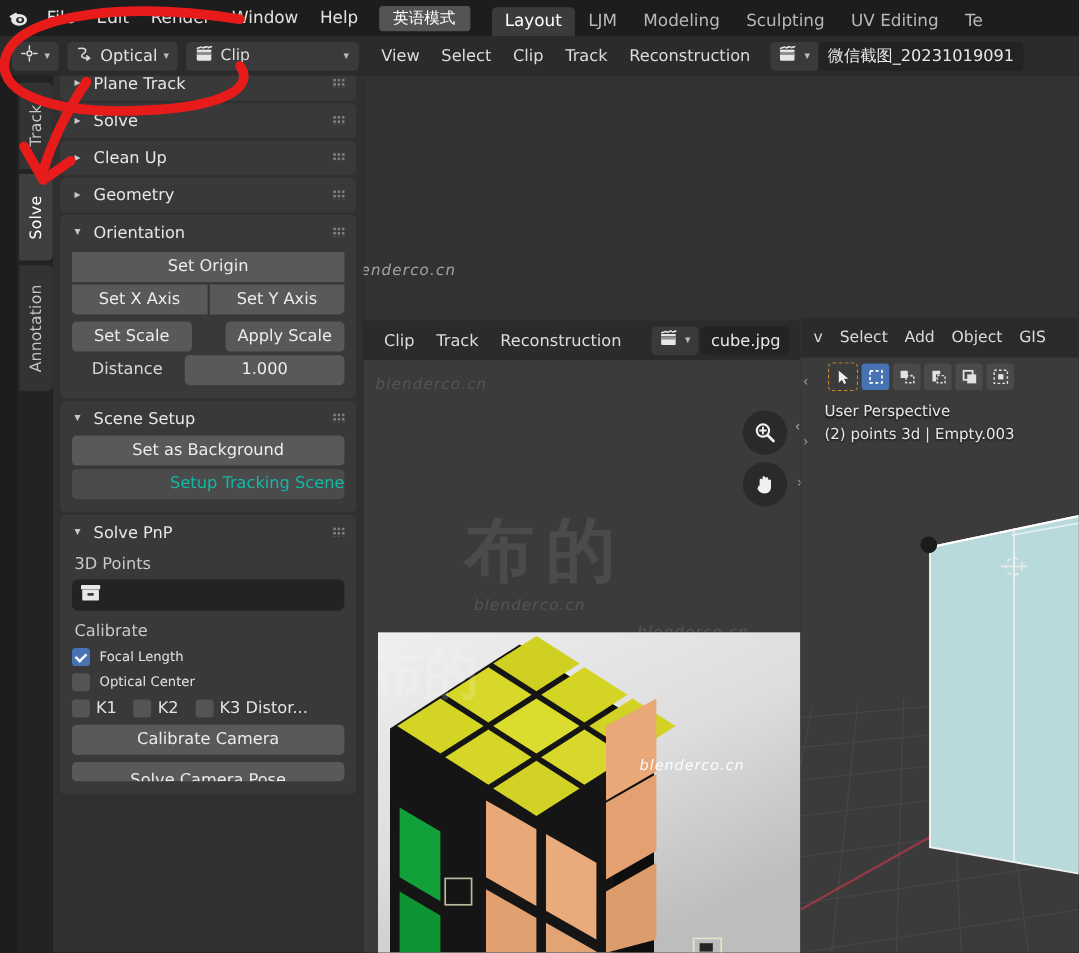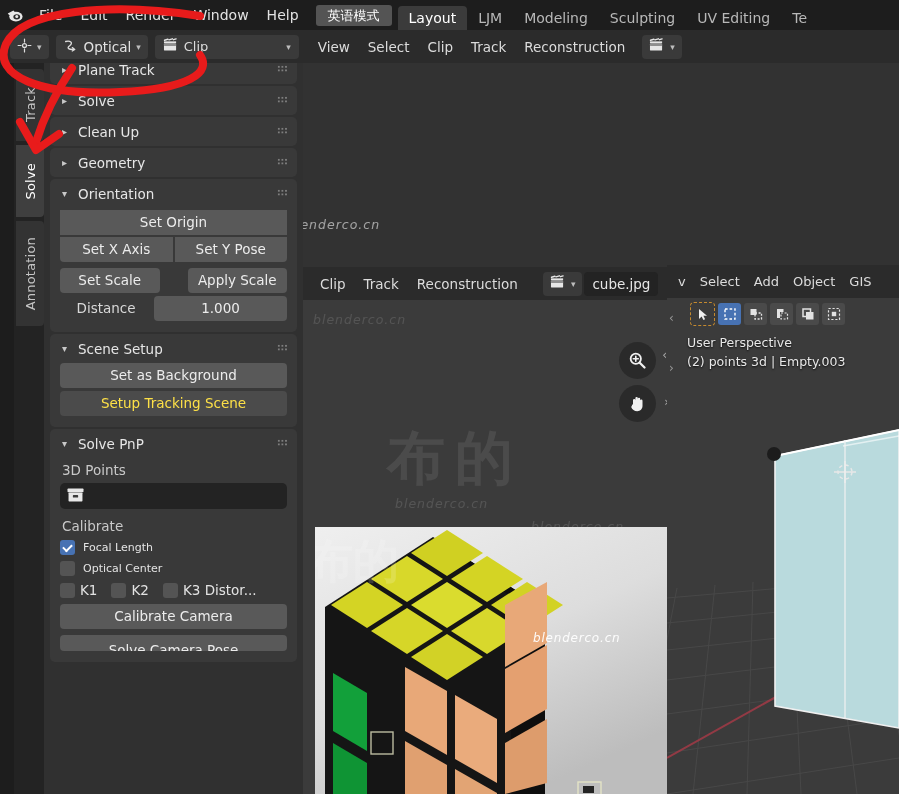--- a/index.html
+++ b/index.html
@@ -19,21 +19,21 @@
   .blender-logo{width:30px;height:30px;display:flex;align-items:center;justify-content:center;}
   .blender-logo svg{display:block;}
   .menu-item{
     padding:0 9px;height:30px;line-height:30px;color:#e2e2e2;font-size:14px;
     white-space:nowrap;
   }
   .lang-btn{
     margin-left:8px;height:21px;line-height:21px;padding:0 12px;
     background:#545454;border-radius:3px;color:#fff;font-size:13px;white-space:nowrap;
   }
-  .wstabs{display:flex;align-items:flex-end;height:30px;margin-left:6px;}
+  .wstabs{display:flex;align-items:flex-end;height:30px;margin-left:18px;}
   .wstab{
     padding:0 11px;height:24px;line-height:24px;font-size:14px;color:#b8b8b8;
     white-space:nowrap;border-radius:4px 4px 0 0;
   }
   .wstab.active{background:#3b3b3b;color:#ffffff;}
 
   
   .row2{
     position:absolute;left:0;top:30px;width:899px;height:33px;
     background:#2b2b2b;display:flex;align-items:center;padding-left:10px;
@@ -95,21 +95,21 @@
   .grip{
     position:absolute;right:9px;top:10px;width:11px;height:8px;
     background-image:radial-gradient(#8a8a8a 42%,transparent 44%);
     background-size:3.6px 3.6px;opacity:.85;
   }
   .panel-body{padding:0 10px 11px 10px;}
   .btn{
     background:#595959;border-radius:4px;height:25px;line-height:25px;
     text-align:center;font-size:13.5px;color:#ececec;
   }
-  .btn.dis{color:#fde047;background:#4b4b4b;}
+  .btn.dis{color:#14b8a6;background:#4b4b4b;text-align:right;}
   .brow{display:flex;gap:2px;}
   .brow>*{flex:1;}
   .seg-top-l{border-radius:4px 0 0 0;}
   .seg-top-r{border-radius:0 4px 0 0;}
   .seg-mid{border-radius:0;}
   .seg-bot-l{border-radius:0 0 0 4px;}
   .seg-bot-r{border-radius:0 0 4px 0;}
   .mt6{margin-top:6px;gap:28px;}
   .mt3{margin-top:3px;}
   .mt2{margin-top:2px;}
@@ -285,20 +285,21 @@
       <span>
         <svg width="15" height="14" viewBox="0 0 16 15">
           <rect x="1" y="6.2" width="13" height="7.3" rx="1" fill="#e6e6e6"></rect>
           <rect x="1" y="6.2" width="13" height="2.3" rx="0.6" fill="#8e8e8e"></rect>
           <path d="M1.6 2.4 L5.2 1.3 M6.4 2.0 L10 0.9 M11.2 1.8 L14 1.0" stroke="#e6e6e6" stroke-width="1.5" stroke-linecap="round"></path>
           <rect x="1" y="3.6" width="13" height="2.1" fill="#e6e6e6"></rect>
         </svg>
       </span>
       <span class="caret">▾</span>
     </div>
+    <div class="file-name">微信截图_20231019091</div>
   </div>
 
   <div class="vtabs">
     <div class="vtab" style="top:6px;height:72px;">
       <span>Track</span>
     </div>
     <div class="vtab active" style="top:82px;height:72px;">
       <span>Solve</span>
     </div>
     <div class="vtab" style="top:158px;height:105px;">
@@ -345,21 +346,21 @@
         <span class="tri">▾</span>
         <span>Orientation</span>
         <span class="grip"></span>
       </div>
       <div class="panel-body">
         <div class="brow mt2">
           <div class="btn seg-mid">Set Origin</div>
         </div>
         <div class="brow mt2">
           <div class="btn seg-bot-l">Set X Axis</div>
-          <div class="btn seg-bot-r">Set Y Pose</div>
+          <div class="btn seg-bot-r">Set Y Axis</div>
         </div>
         <div class="brow mt6">
           <div class="btn">Set Scale</div>
           <div class="btn">Apply Scale</div>
         </div>
         <div class="field-row mt3">
           <div class="field-label">Distance</div>
           <div class="field-val">1.000</div>
         </div>
       </div>

